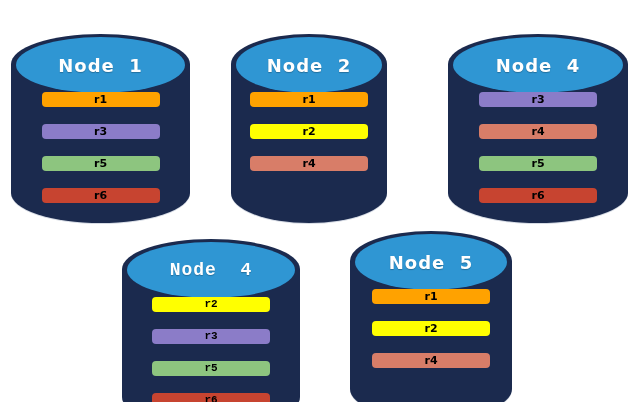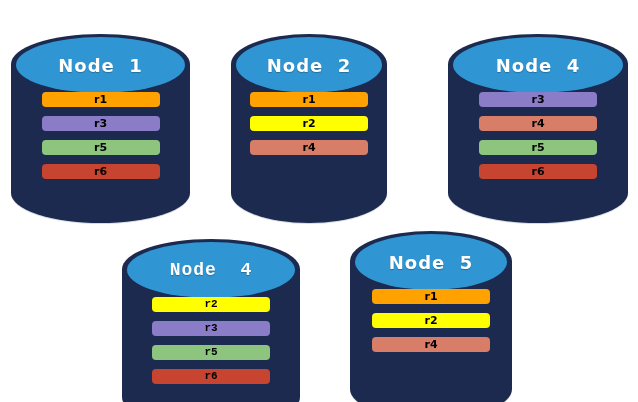--- a/index.html
+++ b/index.html
@@ -37,21 +37,21 @@
     font-weight: bold;
     font-size: 18px;
     letter-spacing: 1px;
     white-space: pre;
     text-shadow: 0 1px 1px rgba(0,0,0,0.25);
   }
 
   .bars {
     position: absolute; top: 58px; left: 0; right: 0;
     display: flex; flex-direction: column; align-items: center;
-    gap: 9px;
+    gap: 17px;
     border-radius: 8px;
   }
   .bar {
     width: 118px; height: 15px;
     border-radius: 4px;
     text-align: center;
     font-size: 11px; font-weight: bold;
     color: #000000;
     line-height: 15px;
   }

